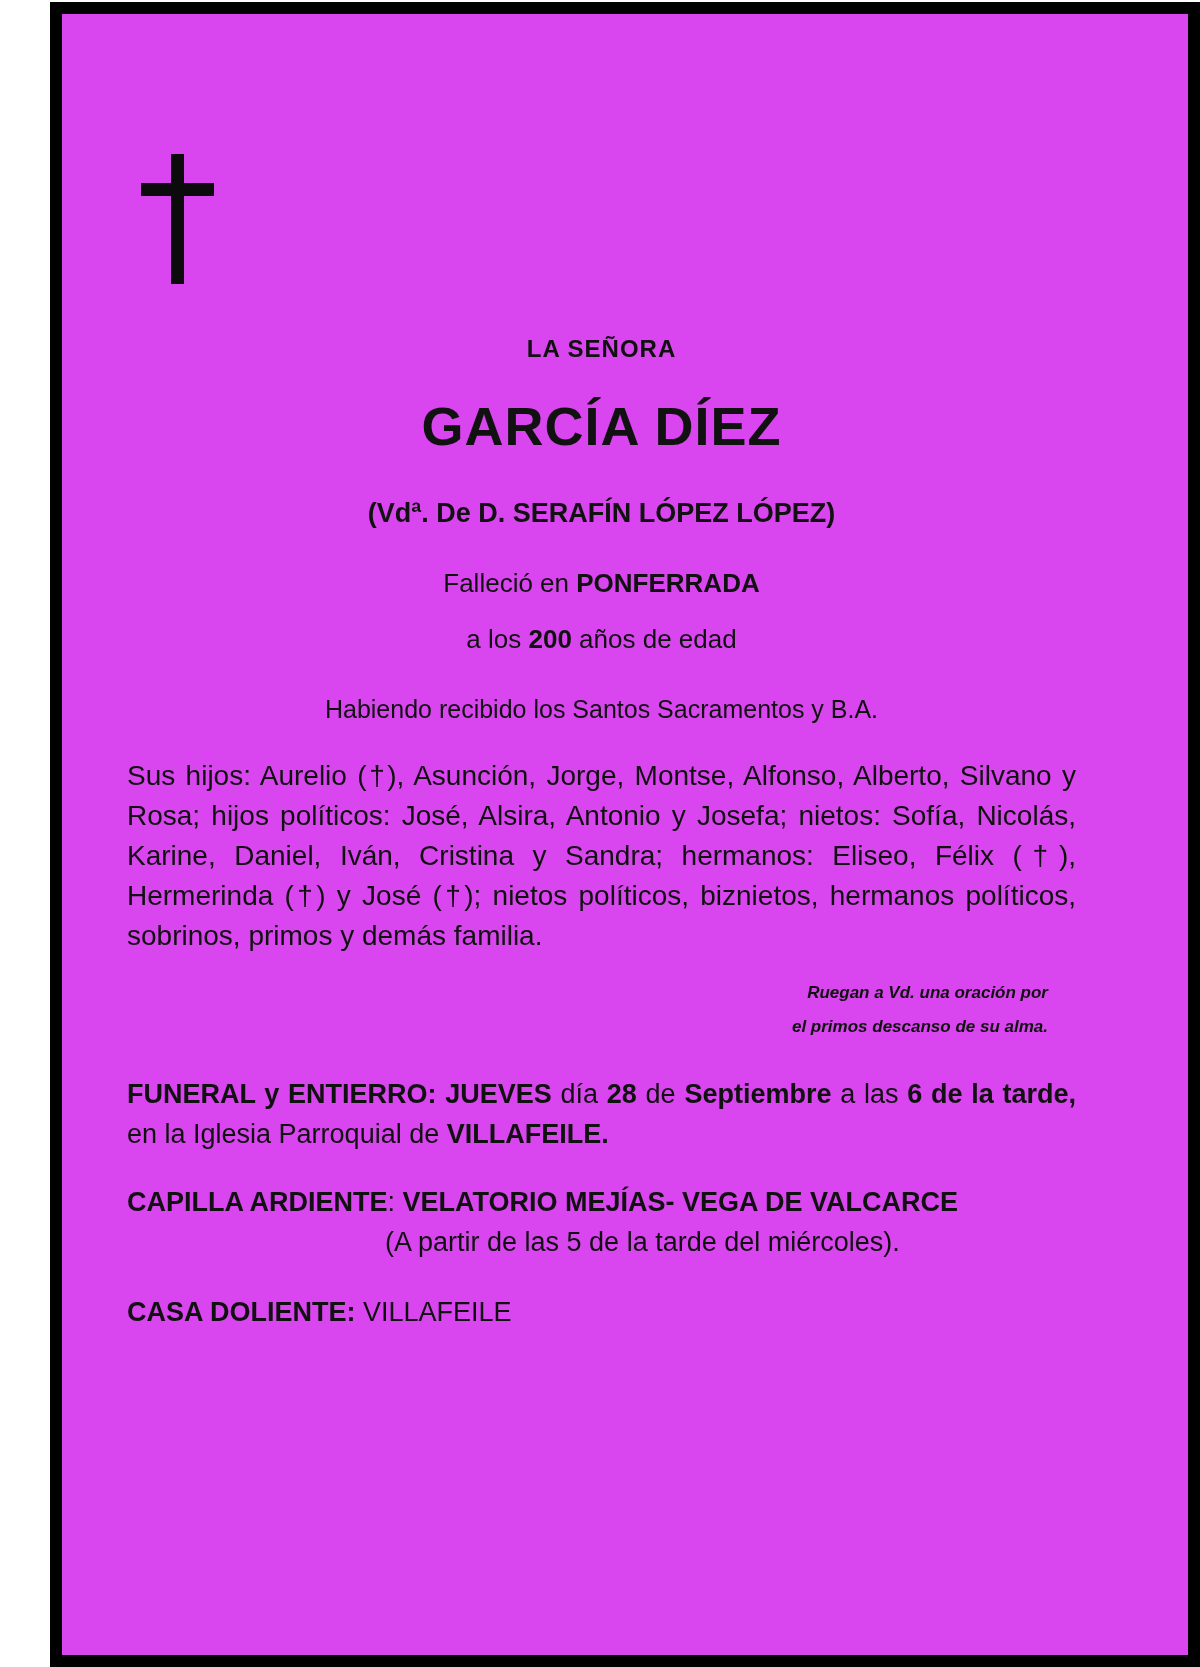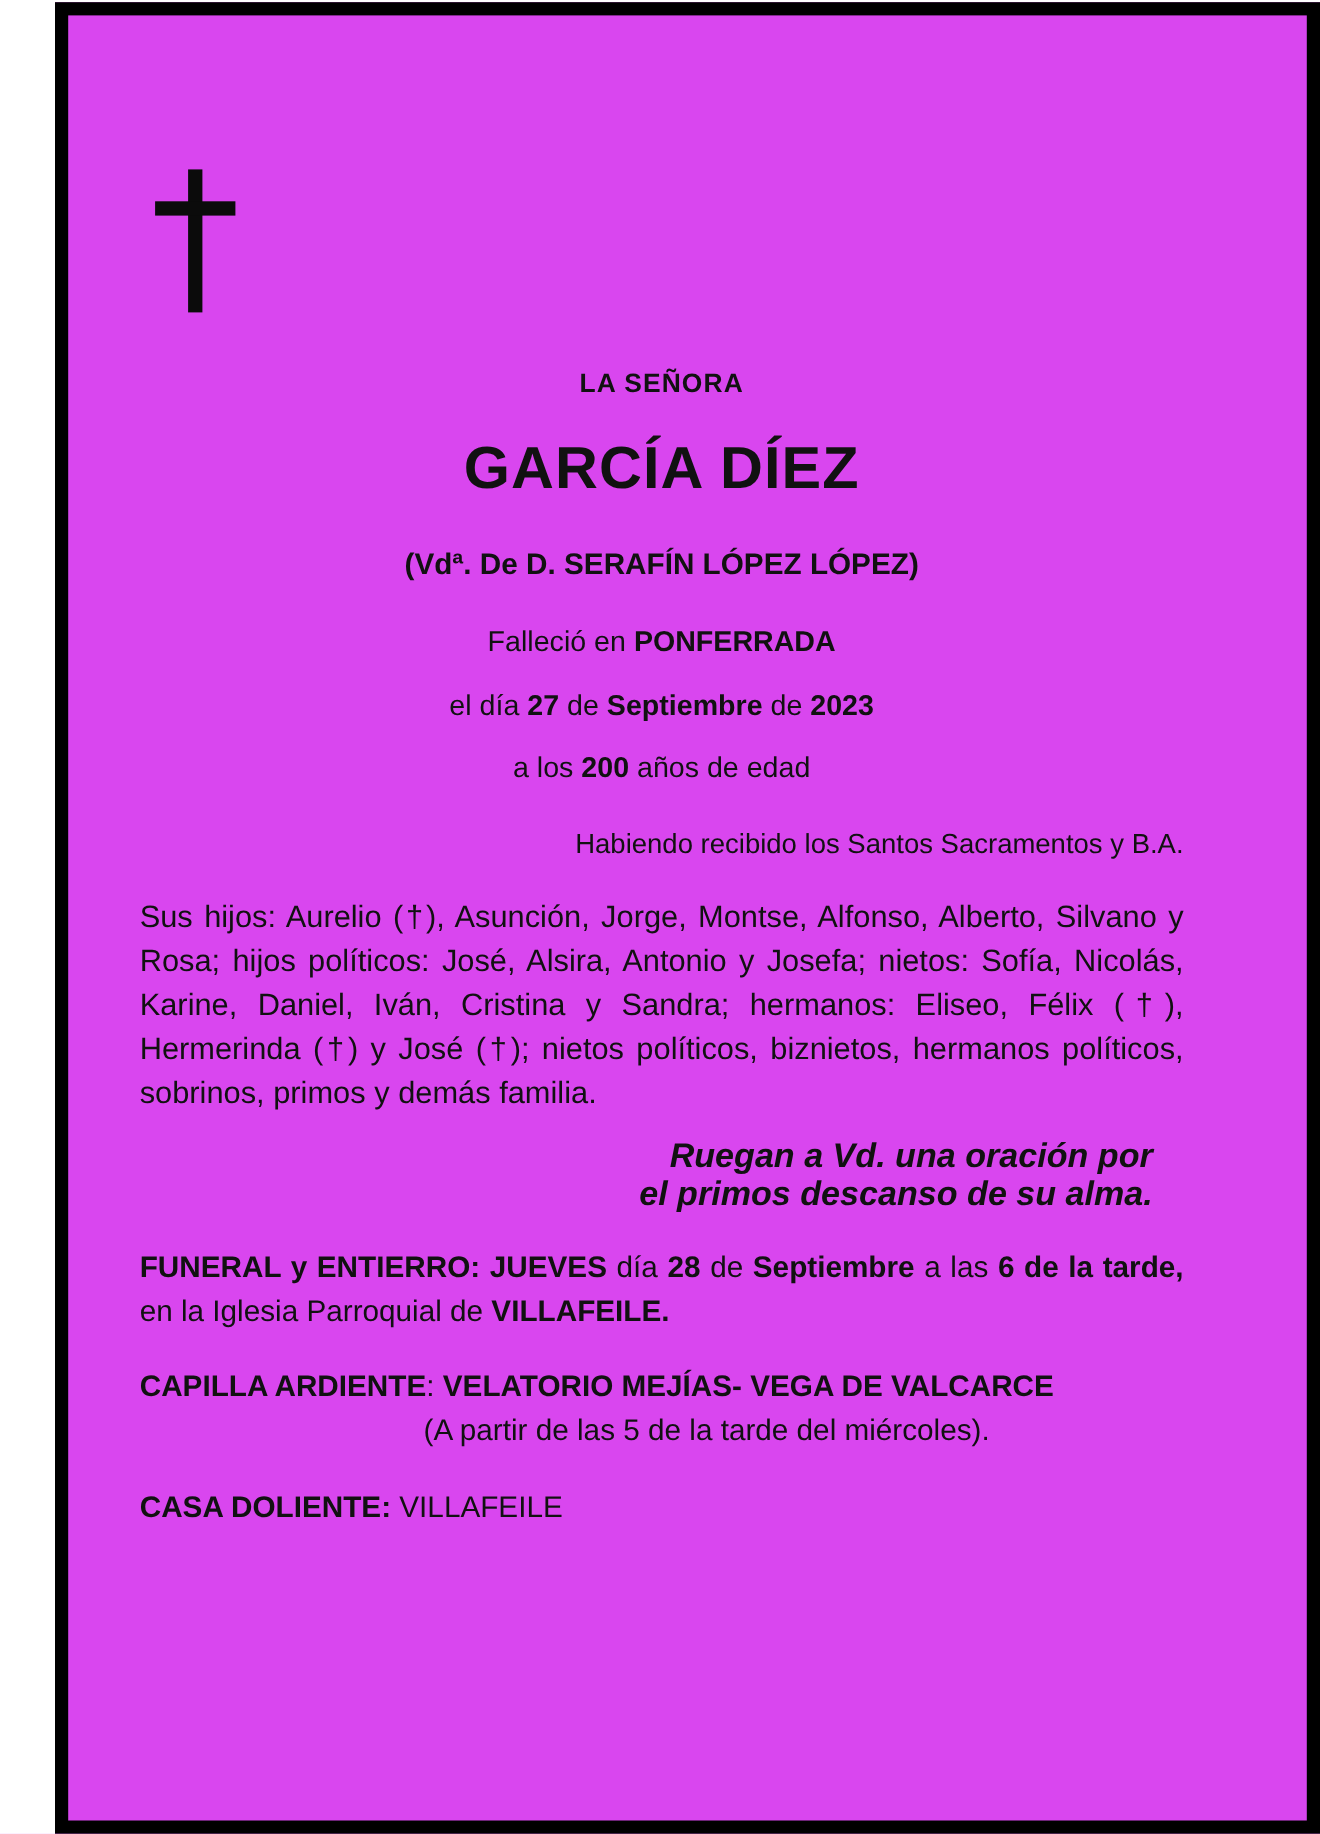--- a/index.html
+++ b/index.html
@@ -72,42 +72,42 @@
     line-height: 34px;
   }
   .cline {
     text-align: center;
     font-size: 26px;
     line-height: 34px;
   }
   .died   { margin-top: 36px; }
   .ddate  { margin-top: 24px; }
   .age    { margin-top: 22px; }
-  .sacr   { margin-top: 36px; font-size: 25px; text-align: right; }
+  .sacr   { margin-top: 36px; font-size: 25px; }
   .dep {
     margin-top: 36px;
     text-align: center;
     font-weight: bold;
     font-size: 28px;
     line-height: 38px;
     word-spacing: 20px;
     letter-spacing: 2px;
   }
   .family {
     margin-top: 30px;
     font-size: 28px;
     line-height: 40px;
     text-align: justify;
   }
   .prayer {
     margin-top: 20px;
     text-align: right;
     font-weight: bold;
     font-style: italic;
-    font-size: 31px;
+    font-size: 17px;
     line-height: 34px;
     padding-right: 28px;
   }
   .funeral {
     margin-top: 30px;
     font-size: 27px;
     line-height: 40px;
     text-align: justify;
   }
   .capilla {
@@ -141,21 +141,20 @@
     <div class="honorific">LA SEÑORA</div>
 
     <div class="name">
       <div>GARCÍA DÍEZ</div>
     </div>
 
     <div class="widow">(Vdª. De D. SERAFÍN LÓPEZ LÓPEZ)</div>
 
     <div class="cline died"><span>Falleció en </span><b>PONFERRADA</b></div>
 
-    <div class="cline ddate"><span>el día </span><b>27</b><span> de </span><b>Septiembre</b><span> de </span><b>2023</b></div>
 
     <div class="cline age"><span>a los </span><b>200</b><span> años de edad</span></div>
 
     <div class="cline sacr">Habiendo recibido los Santos Sacramentos y B.A.</div>
 
 
     <div class="family">Sus hijos: Aurelio (†), Asunción, Jorge, Montse, Alfonso, Alberto, Silvano y Rosa; hijos políticos: José, Alsira, Antonio y Josefa; nietos: Sofía, Nicolás, Karine, Daniel, Iván, Cristina y Sandra; hermanos: Eliseo, Félix (†), Hermerinda (†) y José (†); nietos políticos, biznietos, hermanos políticos, sobrinos, primos y demás familia.</div>
 
     <div class="prayer">
       <div>Ruegan a Vd. una oración por</div>

